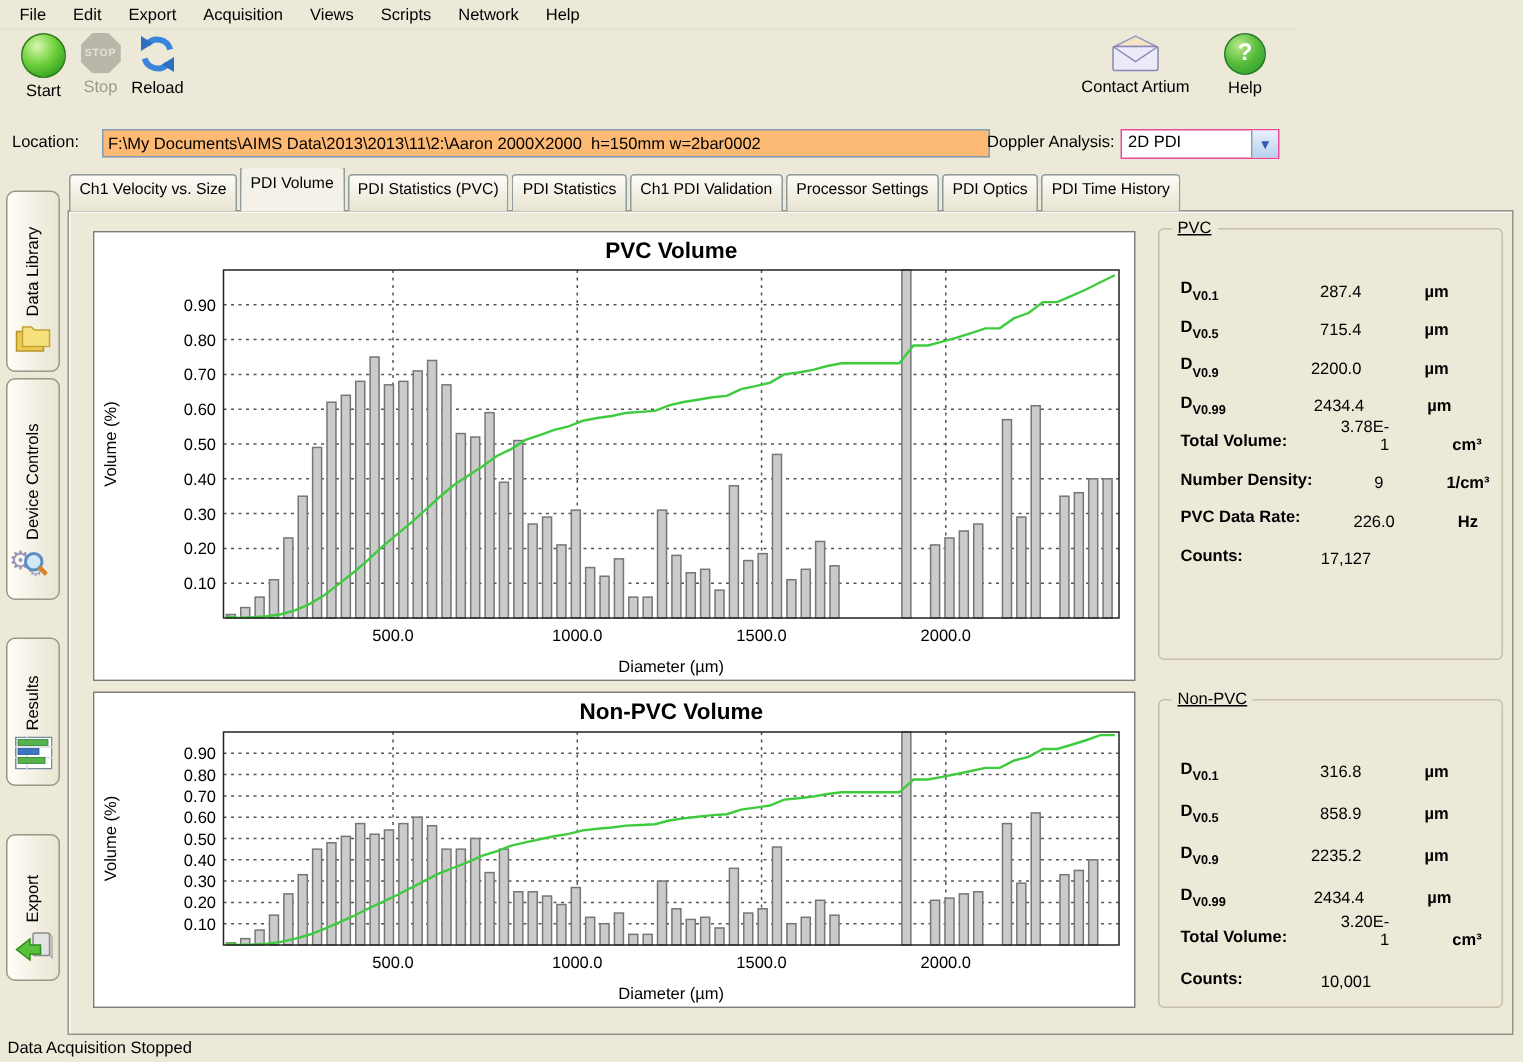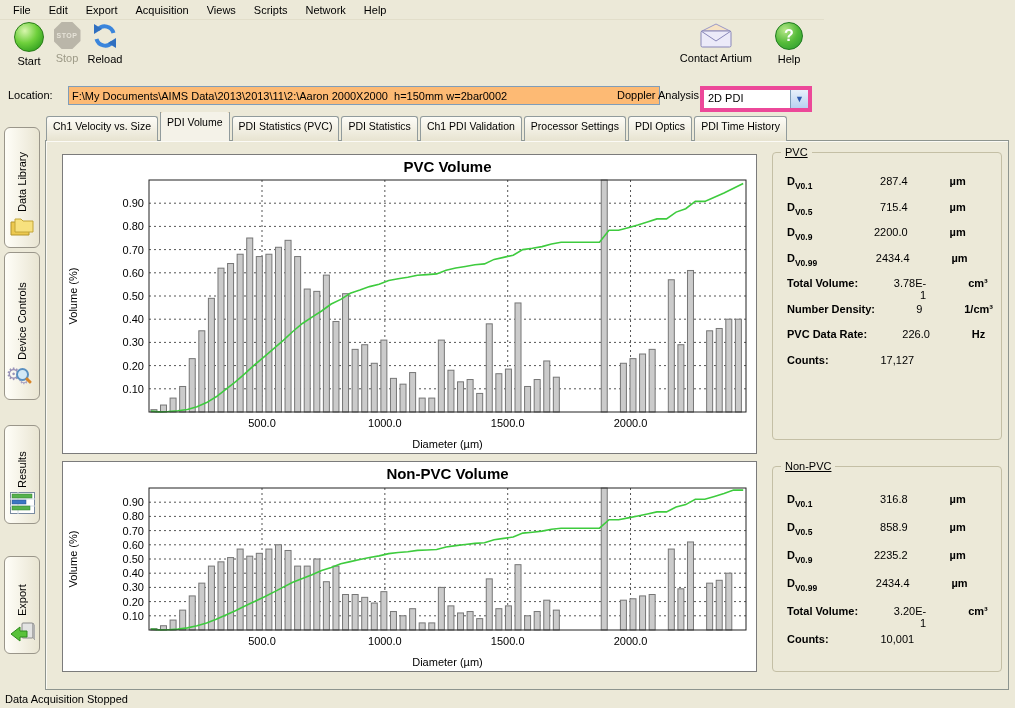--- a/index.html
+++ b/index.html
@@ -1,17 +1,17 @@
 <!DOCTYPE html>
 <html><head>
 <meta charset="utf-8">
 <style>
   html,body{margin:0;padding:0;}
   body{width:1015px;height:708px;background:#ece9d8;font-family:"Liberation Sans","DejaVu Sans",sans-serif;font-size:11px;color:#000;overflow:hidden;}
-  .app{position:relative;width:820px;height:708px;background:#ece9d8;}
+  .app{position:relative;width:820px;height:708px;background:#ece9d8;padding-left:41px;}
 
   
   .menubar{position:absolute;left:0;top:0;width:100%;height:19px;display:flex;align-items:center;padding-left:4px;border-bottom:1px solid #e2deca;}
   .menu-item{padding:2px 9px;cursor:default;}
 
   
   .toolbar{position:absolute;left:0;top:20px;width:100%;height:62px;}
   .tgroup-left{position:absolute;left:10px;top:2px;display:flex;gap:0;}
   .tgroup-right{position:absolute;right:12px;top:2px;display:flex;gap:18px;}
   .tbtn{display:flex;flex-direction:column;align-items:center;gap:3px;min-width:38px;cursor:default;}
@@ -24,21 +24,21 @@
   .icon-help{width:26px;height:26px;border-radius:50%;border:1px solid #1e7a1e;
     background:radial-gradient(circle at 35% 28%,#b8e88a,#55bb3a 50%,#2f9e2f 90%);
     display:flex;align-items:center;justify-content:center;color:#fff;font-size:16px;font-weight:bold;}
 
   
   .locrow{position:absolute;left:0;top:84px;width:100%;height:24px;}
   .loc-label{position:absolute;left:8px;top:5px;}
   .loc-input{position:absolute;left:68px;top:2px;width:584px;height:15px;border:1px solid #7f9db9;background:#fdba74;
     font-family:"Liberation Sans","DejaVu Sans",sans-serif;font-size:11px;padding:1px 3px;}
   .dop-label{position:absolute;right:118px;top:5px;white-space:nowrap;}
-  .combo{position:absolute;right:8px;top:2px;width:104px;height:18px;border:4px solid #ec4899;background:#fff;display:flex;}
+  .combo{position:absolute;right:8px;top:2px;width:104px;height:18px;border:1px solid #ec4899;background:#fff;display:flex;}
   .combo .val{flex:1;padding:2px 4px;white-space:nowrap;overflow:hidden;}
   .combo .arrow-btn{width:17px;border-left:1px solid #7f9db9;background:linear-gradient(#e8f0fb,#b8d2f0);
     display:flex;align-items:center;justify-content:center;color:#2f5bb0;font-size:9px;}
 
   
   .side-strip{position:absolute;left:0;top:112px;width:45px;height:578px;}
   .side-tab{position:absolute;left:4px;width:34px;border:1px solid #9a968a;border-radius:6px;
     background:linear-gradient(90deg,#fffef8,#e9e5d2);display:flex;flex-direction:column;align-items:center;cursor:default;}
   .side-tab .vtext{flex:1;display:flex;align-items:center;writing-mode:vertical-rl;transform:rotate(180deg);font-size:11px;padding-top:4px;}
   .side-tab .sicon{margin-bottom:7px;}
@@ -56,21 +56,21 @@
   #chartbox2{left:16px;top:320px;width:693px;height:209px;}
 
   
   .groupbox{position:absolute;left:726px;width:228px;border:1px solid #c4bfa5;border-radius:4px;}
   #pvcbox{top:11px;height:286px;}
   #nonpvcbox{top:325px;height:204px;}
   .gb-legend{position:absolute;top:-7px;left:8px;background:#ece9d8;padding:0 4px;font-size:11px;text-decoration:underline;}
   .gb-rows{position:absolute;left:0;right:0;}
   #pvcbox .gb-rows{top:22px;}
   #nonpvcbox .gb-rows{top:26px;}
-  .srow{display:flex;align-items:flex-start;padding:0 8px 0 14px;gap:32px;}
+  .srow{display:flex;align-items:flex-end;padding:0 8px 0 14px;gap:32px;}
   #pvcbox .srow{height:25.5px;}
   #nonpvcbox .srow{height:28px;}
   .srow .slabel{flex:1;font-weight:bold;white-space:nowrap;}
   .srow .slabel sub{font-size:8.5px;font-weight:bold;position:relative;bottom:-1px;}
   .srow .sval{width:64px;text-align:right;}
   .srow .sunit{width:44px;padding-left:10px;font-weight:bold;white-space:nowrap;}
 
   
   .statusbar{position:absolute;left:0;top:690px;width:100%;height:18px;display:flex;align-items:center;padding-left:5px;}
 

